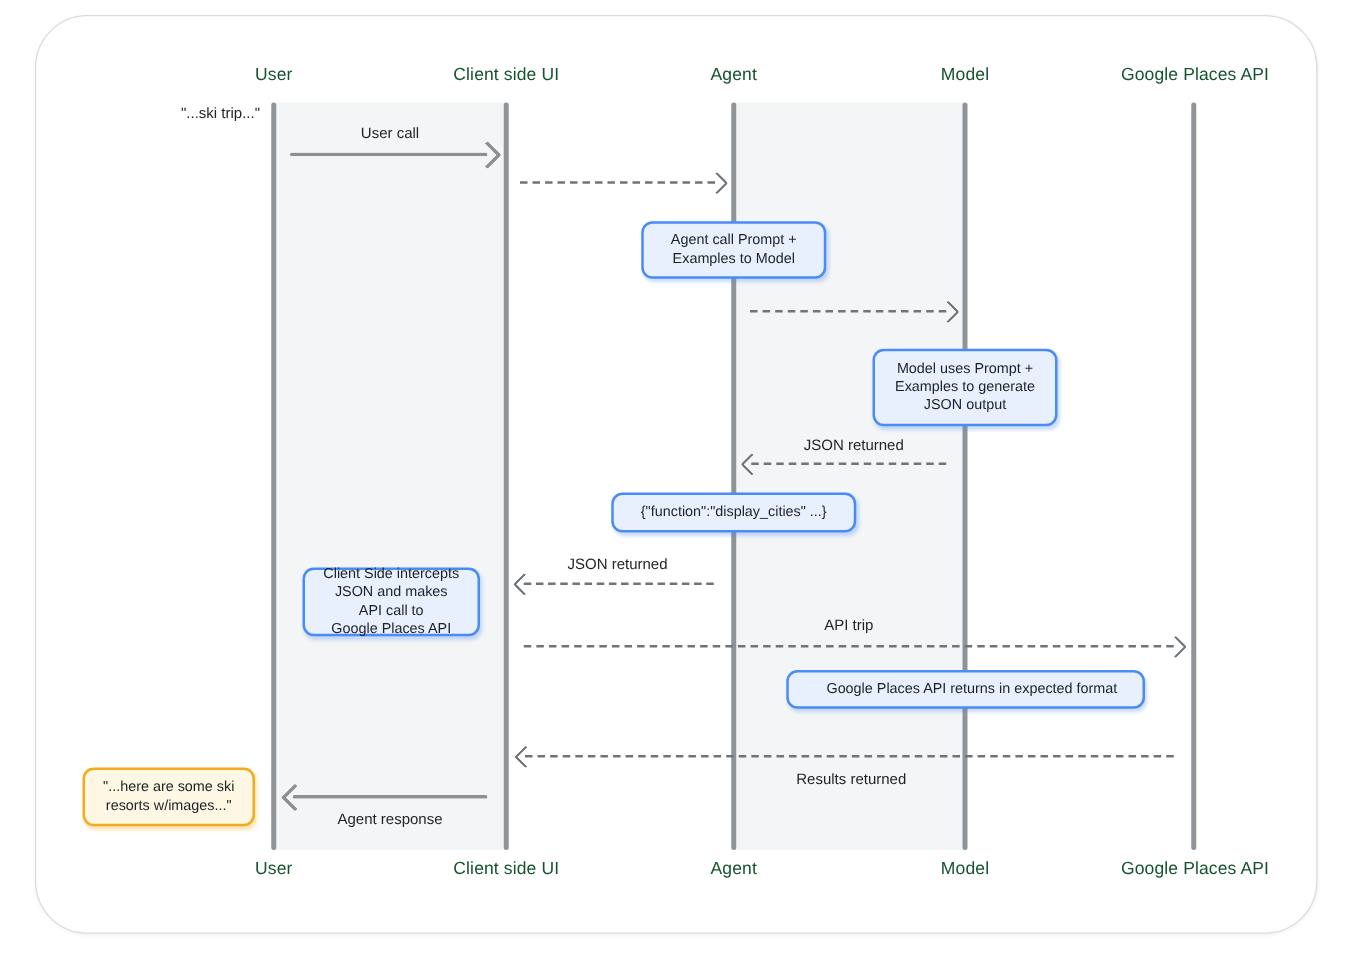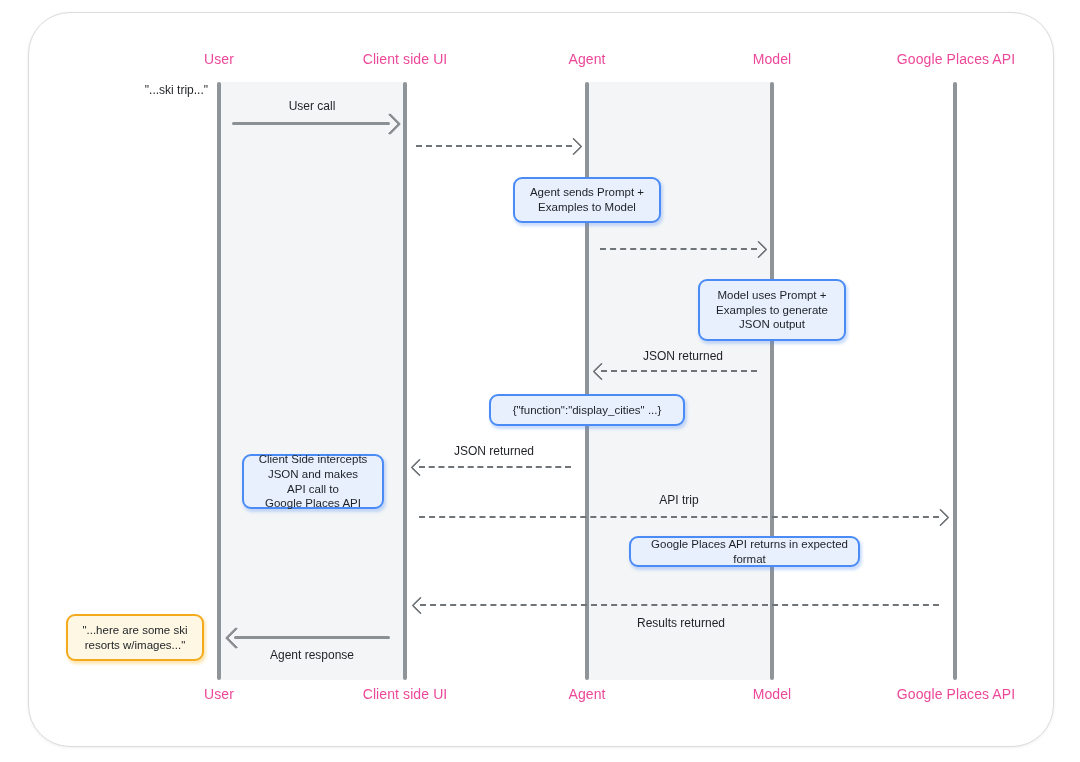--- a/index.html
+++ b/index.html
@@ -14,21 +14,21 @@
   }
   .band{position:absolute;top:82px;height:598px;background:#f3f5f6;}
   .band1{left:219px;width:186px;}
   .band2{left:587px;width:185px;}
   .lifeline{
     position:absolute;top:82px;height:598px;width:4px;margin-left:-2px;
     background:#8f9499;border-radius:4px;
   }
   .actor-label{
     position:absolute;transform:translateX(-50%);white-space:nowrap;
-    font-size:14px;font-weight:500;letter-spacing:.1px;color:#ec4899;
+    font-size:14px;font-weight:500;letter-spacing:.1px;color:#14532d;
   }
   .actor-label.top{top:51px;}
   .actor-label.bottom{top:686px;}
   .utterance{
     position:absolute;font-size:12px;color:#1f2126;font-weight:500;
     white-space:pre-line;line-height:1.3;
   }
   .utterance.plain{left:58px;top:83px;width:150px;text-align:right;}
   .msg-label{
     position:absolute;transform:translateX(-50%);white-space:nowrap;
@@ -89,21 +89,21 @@
   <div class="arrow solid" style="left:228px;top:122px;width:168px;">
     <span class="shaft"></span>
     <span class="head right"></span>
   </div>
 
   <div class="arrow dashed" style="left:412px;top:145px;width:166px;">
     <span class="shaft"></span>
     <span class="head right"></span>
   </div>
 
-  <div class="note" style="left:513px;top:177px;width:148px;height:46px;">Agent sends Prompt +
+  <div class="note" style="left:513px;top:177px;width:148px;height:46px;">Agent call Prompt +
 Examples to Model</div>
 
   <div class="arrow dashed" style="left:596px;top:248px;width:167px;">
     <span class="shaft"></span>
     <span class="head right"></span>
   </div>
 
   <div class="note" style="left:698px;top:279px;width:148px;height:62px;">Model uses Prompt +
 Examples to generate
 JSON output</div>
@@ -126,21 +126,21 @@
 JSON and makes
 API call to
 Google Places API</div>
 
   <div class="msg-label" style="left:679px;top:493px;">API trip</div>
   <div class="arrow dashed" style="left:415px;top:516px;width:530px;">
     <span class="shaft"></span>
     <span class="head right"></span>
   </div>
 
-  <div class="note" style="left:629px;top:536px;width:231px;height:31px;padding-left:17px;">Google Places API returns in expected format</div>
+  <div class="note" style="left:629px;top:536px;width:287px;height:31px;padding-left:17px;">Google Places API returns in expected format</div>
 
   <div class="msg-label" style="left:681px;top:616px;">Results returned</div>
   <div class="arrow dashed" style="left:416px;top:604px;width:529px;">
     <span class="shaft"></span>
     <span class="head left"></span>
   </div>
 
   <div class="note yellow" style="left:66px;top:614px;width:138px;height:47px;">"...here are some ski
 resorts w/images..."</div>
 

